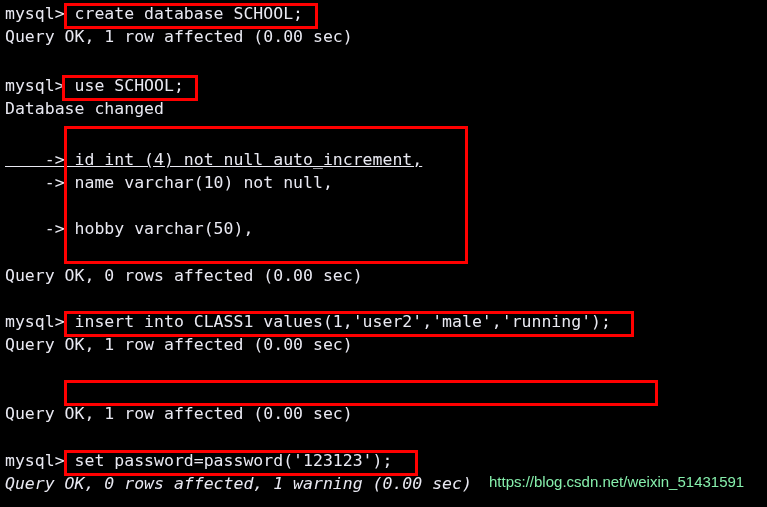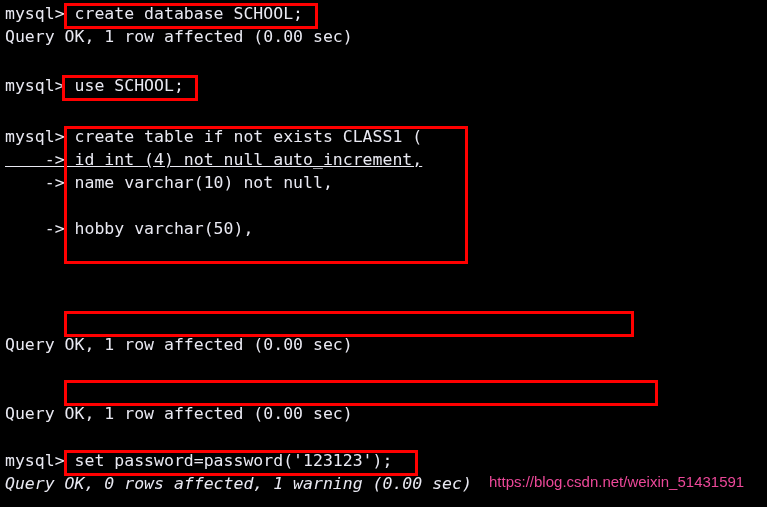--- a/index.html
+++ b/index.html
@@ -34,42 +34,44 @@
     font-family: "DejaVu Sans Mono", "Liberation Mono", monospace;
   }
   .redbox {
     position: absolute;
     border: 3px solid #ff0000;
     box-sizing: border-box;
     pointer-events: none;
   }
   .watermark {
     position: absolute;
-    color: #ec4899;
+    color: #86efac;
     font-size: 15px;
     font-family: "Liberation Sans", "DejaVu Sans", sans-serif;
     white-space: pre;
     letter-spacing: 0px;
   }
 </style>
 </head>
 <body>
 
 <div id="terminal">
   <div class="screen">
 
     <div class="line" style="top:2px;">mysql&gt; create database SCHOOL;</div>
     <div class="line" style="top:25px;">Query OK, 1 row affected (0.00 sec)</div>
     <div class="line" style="top:48px;"></div>
     <div class="line" style="top:74px;">mysql&gt; use SCHOOL;</div>
-    <div class="line" style="top:125px;">mysql&gt; create table if not exists CLASS1 (</div>
+    <div class="line" style="top:97px;">Database changed</div>
     <div class="line" style="top:148px;text-decoration:underline;">    -&gt; id int (4) not null auto_increment,</div>
     <div class="line" style="top:171px;">    -&gt; name varchar(10) not null,</div>
     <div class="line" style="top:217px;text-align:center;">    -&gt; hobby varchar(50),</div>
+    <div class="line" style="top:264px;">Query OK, 0 rows affected (0.00 sec)</div>
     <div class="line" style="top:287px;"></div>
+    <div class="line" style="top:310px;">mysql&gt; insert into CLASS1 values(1,'user2','male','running');</div>
     <div class="line" style="top:333px;">Query OK, 1 row affected (0.00 sec)</div>
     <div class="line" style="top:356px;"></div>
     <div class="line" style="top:402px;">Query OK, 1 row affected (0.00 sec)</div>
     <div class="line" style="top:425px;"></div>
     <div class="line" style="top:449px;">mysql&gt; set password=password('123123');</div>
     <div class="line" style="top:472px;font-style:italic;">Query OK, 0 rows affected, 1 warning (0.00 sec)</div>
 
     <div class="redbox" style="left:64px;  top:3px;   width:254px; height:26px;"></div>
     <div class="redbox" style="left:62px;  top:75px;  width:136px; height:26px;"></div>
     <div class="redbox" style="left:64px;  top:126px; width:404px; height:138px;"></div>

